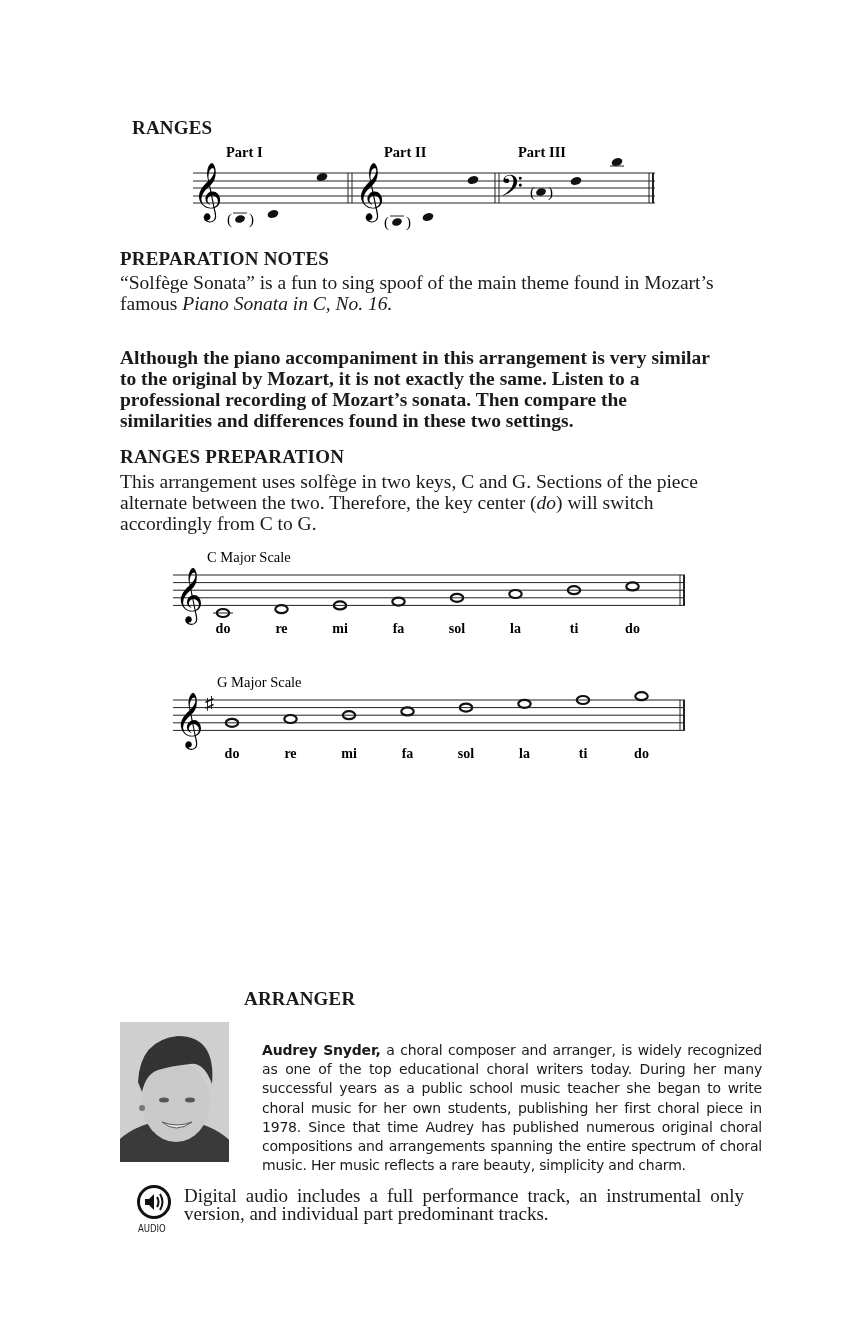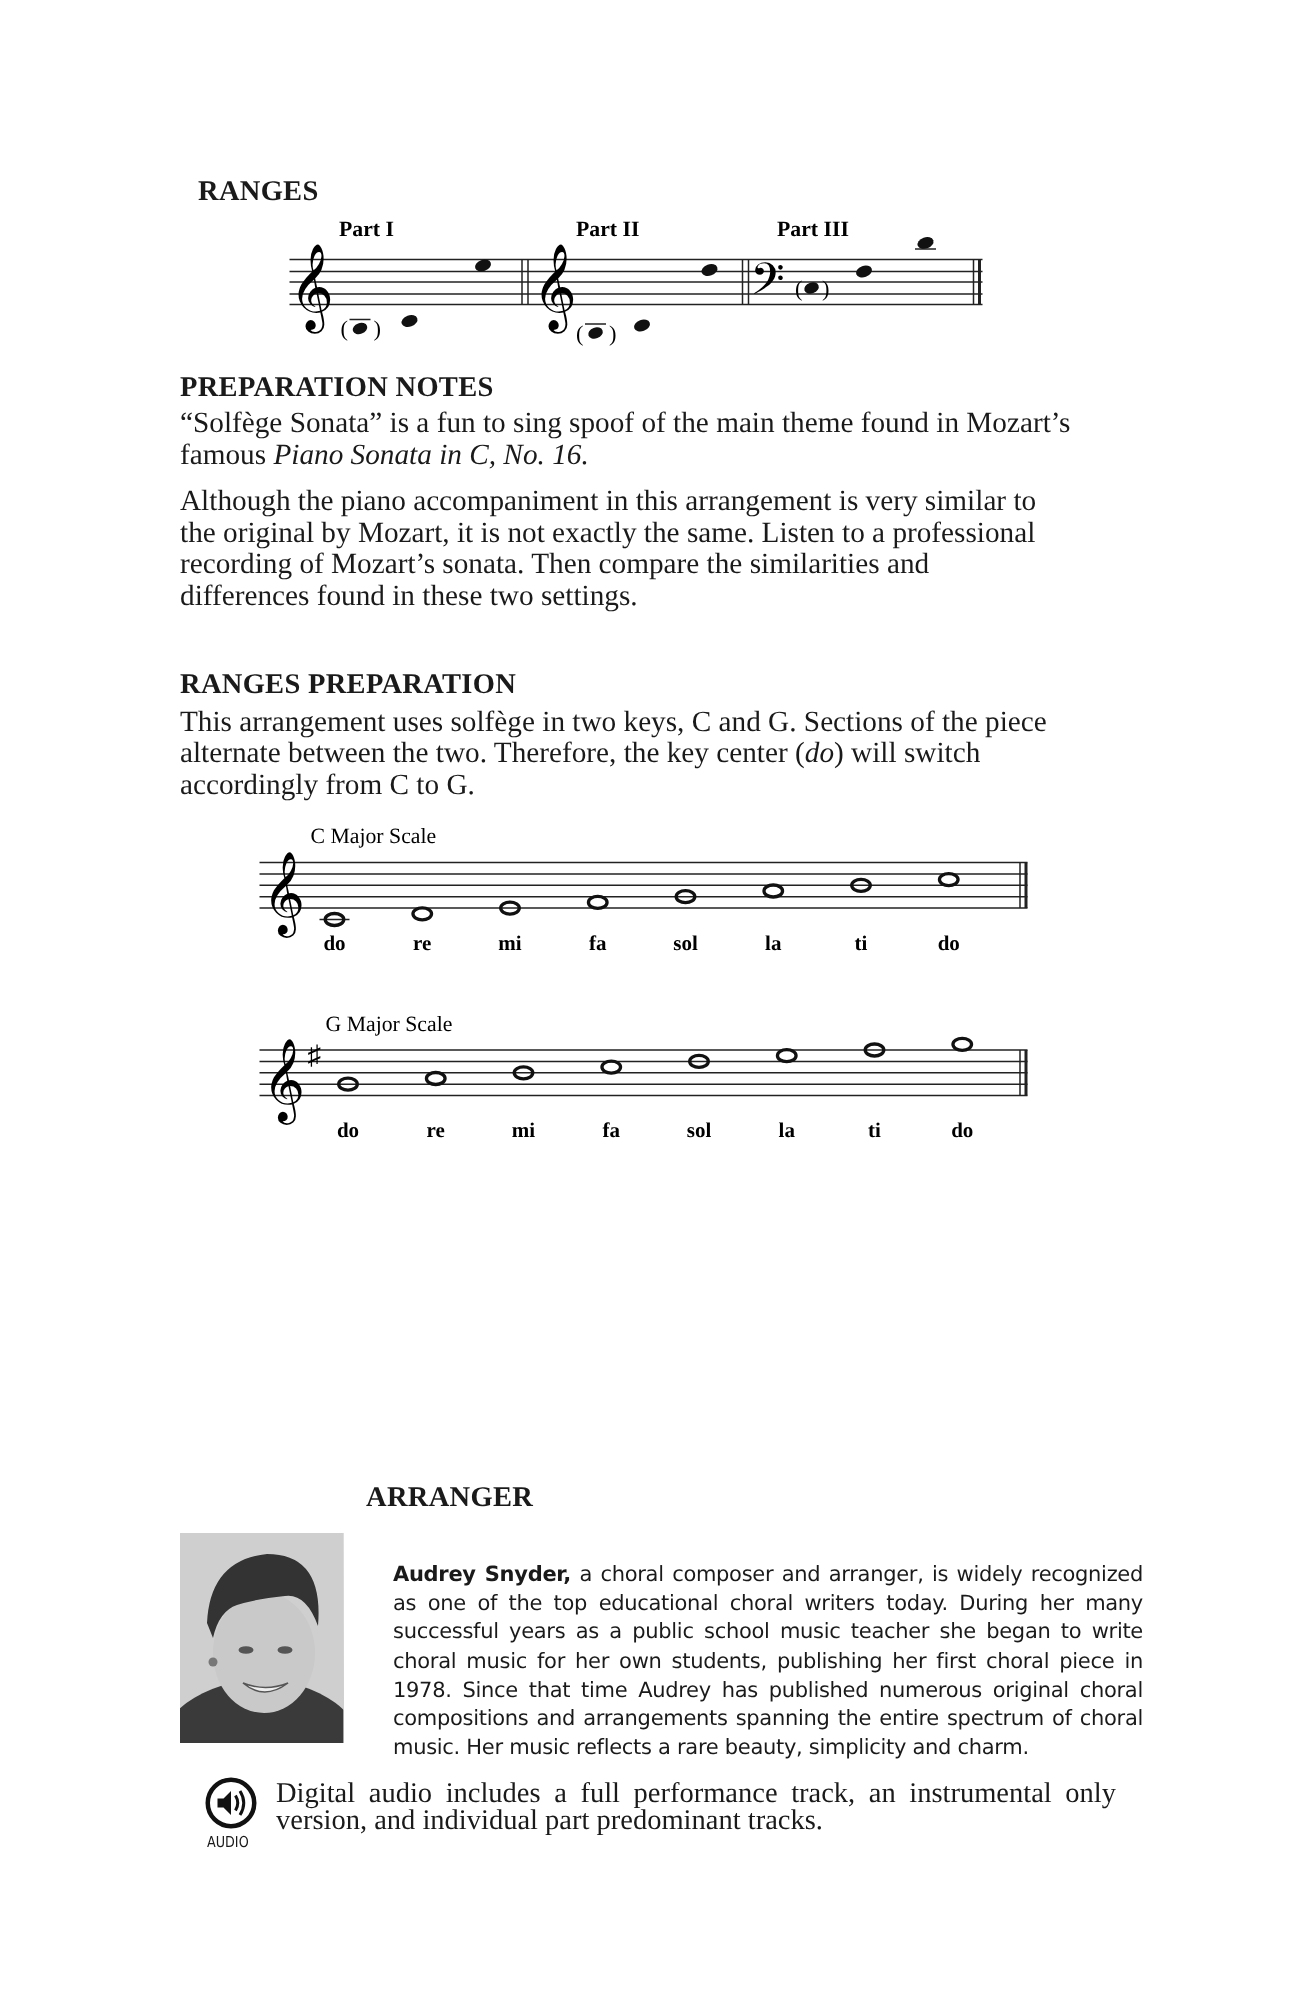--- a/index.html
+++ b/index.html
@@ -60,21 +60,21 @@
   <text x="345" y="59" font-size="15">(</text>
   <ellipse cx="356" cy="54" rx="5" ry="3.6" fill="#111" transform="rotate(-20 356 54)"></ellipse>
   <text x="363" y="59" font-size="15">)</text>
   <ellipse cx="391" cy="43" rx="5.5" ry="3.8" fill="#111" transform="rotate(-20 391 43)"></ellipse>
   <ellipse cx="432" cy="24" rx="5.5" ry="3.8" fill="#111" transform="rotate(-20 432 24)"></ellipse>
   <line x1="425" y1="28" x2="439" y2="28" stroke="#222"></line>
 </svg>
 
 <div class="abs heading" style="left:120px; top:248px;">PREPARATION NOTES</div>
 <div class="abs body-text" style="left:120px; top:272px; width:600px;"><span>“Solfège Sonata” is a fun to sing spoof of the main theme found in Mozart’s famous </span><i>Piano Sonata in C, No. 16.</i></div>
-<div class="abs body-text" style="left:120px; top:324px; width:590px;">Although the piano accompaniment in this arrangement is very similar to the original by Mozart, it is not exactly the same. Listen to a professional recording of Mozart’s sonata. Then compare the similarities and differences found in these two settings.</div>
+<div class="abs body-text" style="left:120px; top:347px; width:590px;font-weight:bold;">Although the piano accompaniment in this arrangement is very similar to the original by Mozart, it is not exactly the same. Listen to a professional recording of Mozart’s sonata. Then compare the similarities and differences found in these two settings.</div>
 
 <div class="abs heading" style="left:120px; top:446px;">RANGES PREPARATION</div>
 <div class="abs body-text" style="left:120px; top:471px; width:600px;"><span>This arrangement uses solfège in two keys, C and G. Sections of the piece alternate between the two. Therefore, the key center (</span><i>do</i><span>) will switch accordingly from C to G.</span></div>
 
 <svg class="abs" id="scale-0" style="left:165px; top:545px;" width="530" height="100">
     <line x1="8" y1="30" x2="520" y2="30" stroke="#222" stroke-width="1"></line>
     <line x1="8" y1="37.6" x2="520" y2="37.6" stroke="#222" stroke-width="1"></line>
     <line x1="8" y1="45.2" x2="520" y2="45.2" stroke="#222" stroke-width="1"></line>
     <line x1="8" y1="52.8" x2="520" y2="52.8" stroke="#222" stroke-width="1"></line>
     <line x1="8" y1="60.4" x2="520" y2="60.4" stroke="#222" stroke-width="1"></line>

